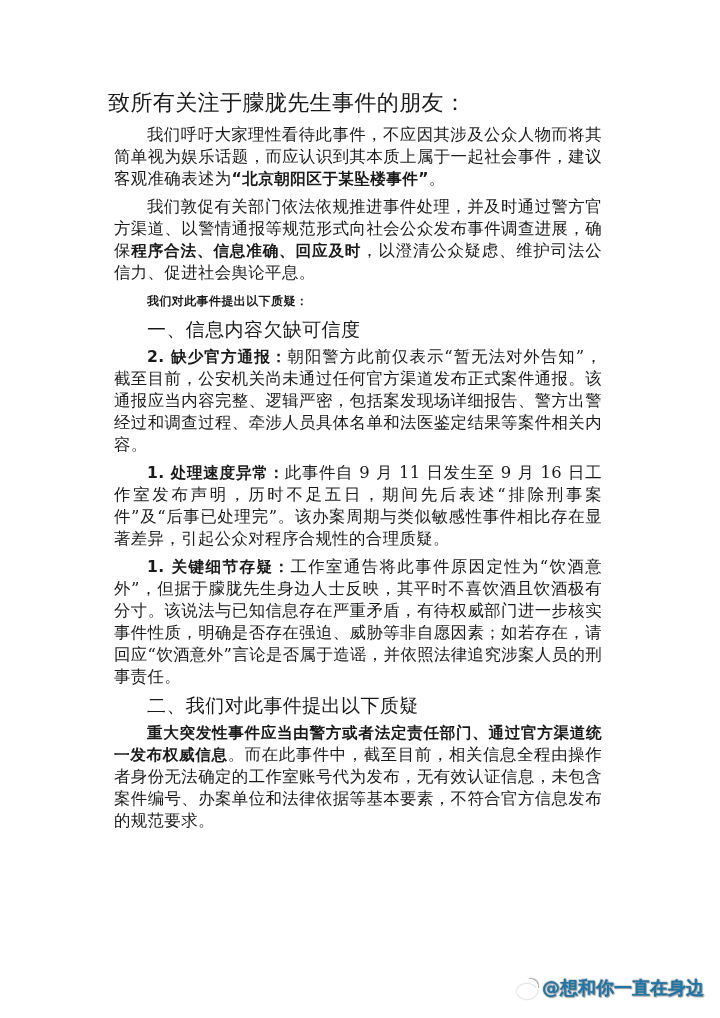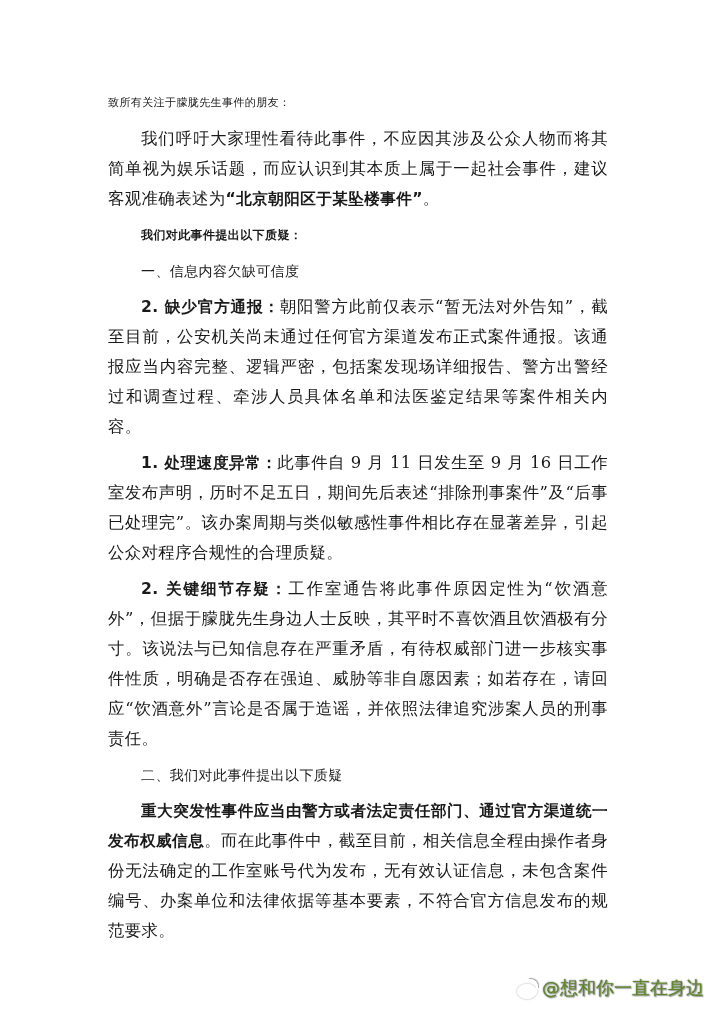--- a/index.html
+++ b/index.html
@@ -15,50 +15,50 @@
       font-family: "DejaVu Serif", "Liberation Serif", serif;
       color: #1a1a1a;
     }
     .page {
       position: absolute;
       left: 108px;
       top: 88px;
       width: 500px;
     }
     .line {
-      font-size: 11px;
+      font-size: 22px;
       line-height: 30px;
       height: 30px;
       white-space: nowrap;
       letter-spacing: 0.4px;
     }
     .p {
-      margin: 0;
+      margin: 6px;
       font-size: 16.4px;
-      line-height: 30px;
+      line-height: 22px;
       text-align: justify;
       text-align-last: left;
       letter-spacing: 0.4px;
     }
     .indent { text-indent: 33px; }
     .gap { margin-top: 6px; }
     .b { font-weight: bold; font-family: "DejaVu Sans", "Liberation Sans", sans-serif; font-size: 15.6px; }
     .hd { font-weight: bold; font-family: "DejaVu Sans", "Liberation Sans", sans-serif; font-size: 12px; }
-    .h2 { font-family: "DejaVu Sans", "Liberation Sans", sans-serif; font-size: 14px; }
+    .h2 { font-family: "DejaVu Sans", "Liberation Sans", sans-serif; font-size: 19px; }
     .watermark {
       position: absolute;
       right: 16px;
       bottom: 18px;
       display: flex;
       align-items: center;
       gap: 4px;
-      color: #4d7c0f;
+      color: #0369a1;
       font-family: "DejaVu Sans", "Liberation Sans", sans-serif;
       font-size: 18px;
-      font-weight: normal;
+      font-weight: bold;
       text-shadow: 0 0 2px #888, 0 0 1px #777, 1px 1px 1px #999;
       opacity: 0.9;
     }
     .weibo-icon {
       width: 22px;
       height: 18px;
       position: relative;
     }
     .weibo-icon .body {
       position: absolute;
@@ -80,30 +80,31 @@
   </style>
 </head>
 <body>
 
 <div class="page">
 
   <div class="line">致所有关注于朦胧先生事件的朋友：</div>
 
   <p class="p indent gap"><span>我们呼吁大家理性看待此事件，不应因其涉及公众人物而将其简单视为娱乐话题，而应认识到其本质上属于一起社会事件，建议客观准确表述为</span><span class="b">“北京朝阳区于某坠楼事件”</span><span>。</span></p>
 
+  <p class="p indent gap"><span>我们敦促有关部门依法依规推进事件处理，并及时通过警方官方渠道、以警情通报等规范形式向社会公众发布事件调查进展，确保</span><span class="b">程序合法、信息准确、回应及时</span><span>，以澄清公众疑虑、维护司法公信力、促进社会舆论平息。</span></p>
 
   <p class="p indent gap hd">我们对此事件提出以下质疑：</p>
 
   <p class="p indent gap h2">一、信息内容欠缺可信度</p>
 
   <p class="p indent gap"><span class="b">2. 缺少官方通报：</span><span>朝阳警方此前仅表示“暂无法对外告知”，截至目前，公安机关尚未通过任何官方渠道发布正式案件通报。该通报应当内容完整、逻辑严密，包括案发现场详细报告、警方出警经过和调查过程、牵涉人员具体名单和法医鉴定结果等案件相关内容。</span></p>
 
   <p class="p indent gap"><span class="b">1. 处理速度异常：</span><span>此事件自 9 月 11 日发生至 9 月 16 日工作室发布声明，历时不足五日，期间先后表述“排除刑事案件”及“后事已处理完”。该办案周期与类似敏感性事件相比存在显著差异，引起公众对程序合规性的合理质疑。</span></p>
 
-  <p class="p indent gap"><span class="b">2. 关键细节存疑：</span><span>工作室通告将此事件原因定性为“饮酒意外”，但据于朦胧先生身边人士反映，其平时不喜饮酒且饮酒极有分寸。该说法与已知信息存在严重矛盾，有待权威部门进一步核实事件性质，明确是否存在强迫、威胁等非自愿因素；如若存在，请回应“饮酒意外”言论是否属于造谣，并依照法律追究涉案人员的刑事责任。</span></p>
+  <p class="p indent gap"><span class="b">1. 关键细节存疑：</span><span>工作室通告将此事件原因定性为“饮酒意外”，但据于朦胧先生身边人士反映，其平时不喜饮酒且饮酒极有分寸。该说法与已知信息存在严重矛盾，有待权威部门进一步核实事件性质，明确是否存在强迫、威胁等非自愿因素；如若存在，请回应“饮酒意外”言论是否属于造谣，并依照法律追究涉案人员的刑事责任。</span></p>
 
   <p class="p indent gap h2">二、我们对此事件提出以下质疑</p>
 
   <p class="p indent gap"><span class="b">重大突发性事件应当由警方或者法定责任部门、通过官方渠道统一发布权威信息</span><span>。而在此事件中，截至目前，相关信息全程由操作者身份无法确定的工作室账号代为发布，无有效认证信息，未包含案件编号、办案单位和法律依据等基本要素，不符合官方信息发布的规范要求。</span></p>
 
 </div>
 
 <div class="watermark">
   <span class="weibo-icon">
       <span class="body"></span>

